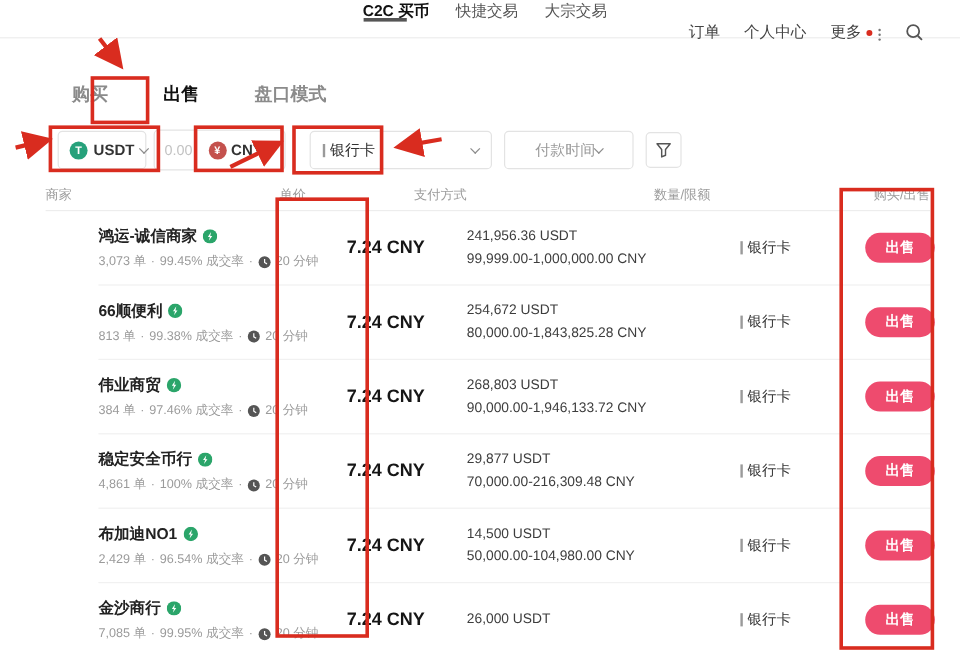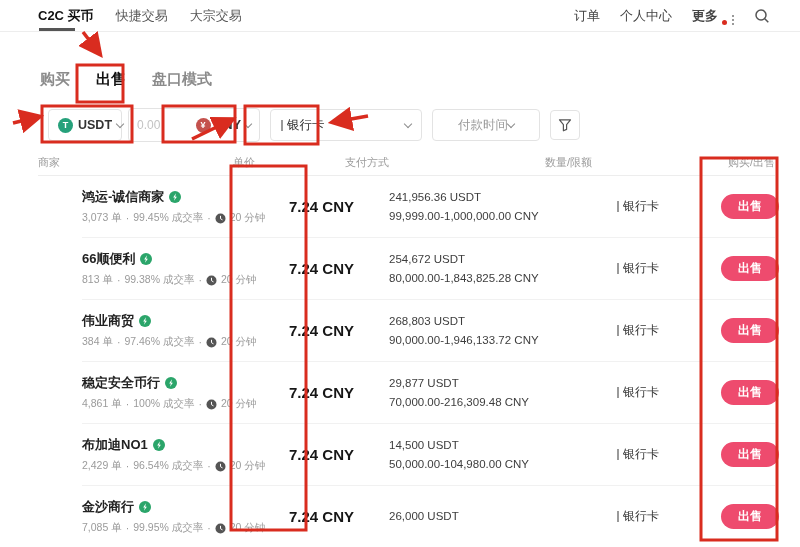--- a/index.html
+++ b/index.html
@@ -11,51 +11,51 @@
     font-family: "Liberation Sans", "DejaVu Sans", sans-serif;
     overflow: hidden;
   }
 
   
   .topnav {
     height: 32px;
     display: flex; align-items: center;
     padding: 0 30px 0 38px;
     border-bottom: 1px solid #ededed;
-    font-size: 13px; color: #555;
+    font-size: 13px; color: #555; flex-direction: column;
   }
   .nav-left { display: flex; gap: 22px; height: 100%; align-items: center; }
   .nav-item { position: relative; height: 100%; display: flex; align-items: center; cursor: pointer; }
   .nav-item.active { color: #111; font-weight: 700; }
   .nav-item.active::after {
     content: ""; position: absolute; left: 1px; bottom: 0;
     width: 36px; height: 3px; background: #555;
   }
   .nav-right { margin-left: auto; display: flex; align-items: center; gap: 20px; color: #444; }
-  .more-wrap { display: flex; align-items: flex-end; gap: 4px; cursor: pointer; font-weight: bold; }
+  .more-wrap { display: flex; align-items: center; gap: 4px; cursor: pointer; }
   .reddot { width: 5px; height: 5px; border-radius: 50%; background: #d92c1f; margin-top: 1px; }
   .vdots { display: inline-flex; flex-direction: column; gap: 2px; margin-top: 3px; margin-left: 1px; }
   .vdots i { width: 2px; height: 2px; border-radius: 50%; background: #777; }
   .icon-btn { display: flex; align-items: center; justify-content: center; cursor: pointer; }
 
   
   .tabs { display: flex; gap: 26px; padding: 0 40px; margin-top: 36px; font-size: 15px; color: #8b8b8b; font-weight: 600; }
-  .tab { cursor: pointer; line-height: 21px; }
+  .tab { cursor: pointer; line-height: 21px; margin-left: 20px; }
   .tab.active { color: #111; font-weight: 800; }
 
   
   .filters { display: flex; align-items: center; margin-top: 19px; padding-left: 48px; }
   .ctrl { height: 32px; border: 1px solid #e3e3e3; border-radius: 4px; display: flex; align-items: center; background: #fff; font-size: 12.5px; color: #333; }
   .coin { width: 15px; height: 15px; border-radius: 50%; color: #fff; font-size: 9px; font-weight: 700; display: flex; align-items: center; justify-content: center; flex: none; }
   .coin.usdt { background: #26a17b; }
   .coin.cny  { background: #c4514d; }
   .chev { width: 6px; height: 6px; border-right: 1.4px solid #8c8c8c; border-bottom: 1.4px solid #8c8c8c; transform: rotate(45deg); margin-top: -3px; flex: none; }
   .crypto-select { width: 74px; padding: 0 9px; gap: 5px; margin-right: 6px; cursor: pointer; justify-content: space-between; }
   .crypto-left { display: flex; align-items: center; gap: 5px; font-weight: 600; }
-  .amount-group { width: 132px; margin-right: 10px; padding: 16px 8px; }
+  .amount-group { width: 110px; margin-right: 20px; padding: 16px 8px; }
   .amt { width: 32px; border: none; outline: none; font-size: 12px; color: #333; min-width: 0; font-family: inherit; }
   .amt::placeholder { color: #c3c3c3; }
   .fiat-part { display: flex; align-items: center; gap: 4px; margin-left: auto; cursor: pointer; font-weight: 600; }
   .payment-select { width: 152px; margin-right: 10px; padding: 0 10px; justify-content: space-between; cursor: pointer; }
   .pay-left { display: flex; align-items: center; gap: 4px; }
   .time-select { width: 108px; margin-right: 10px; padding: 0 25px; justify-content: space-between; color: #9a9a9a; cursor: pointer; }
   .filter-btn { width: 30px; height: 30px; border: 1px solid #e3e3e3; border-radius: 4px; display: flex; align-items: center; justify-content: center; background: #fff; cursor: pointer; }
 
   
   .table { margin: 13px 25px 0 38px; }

